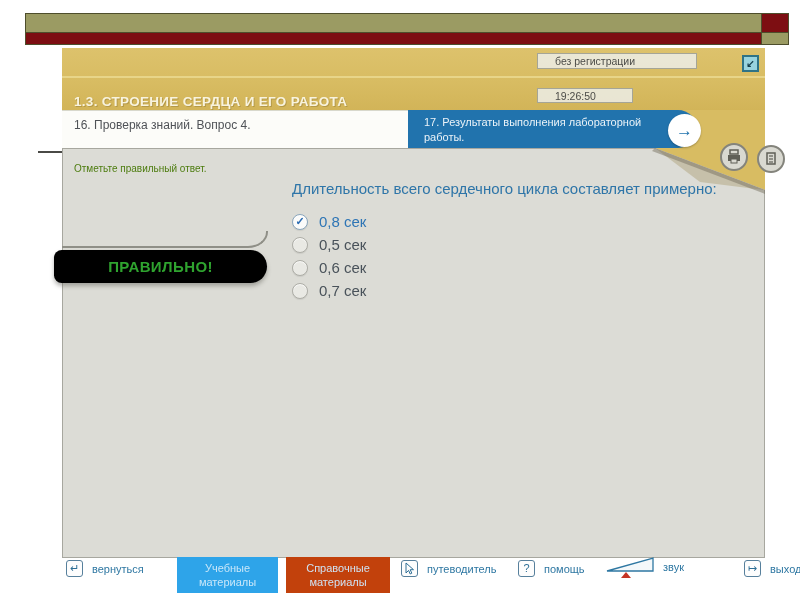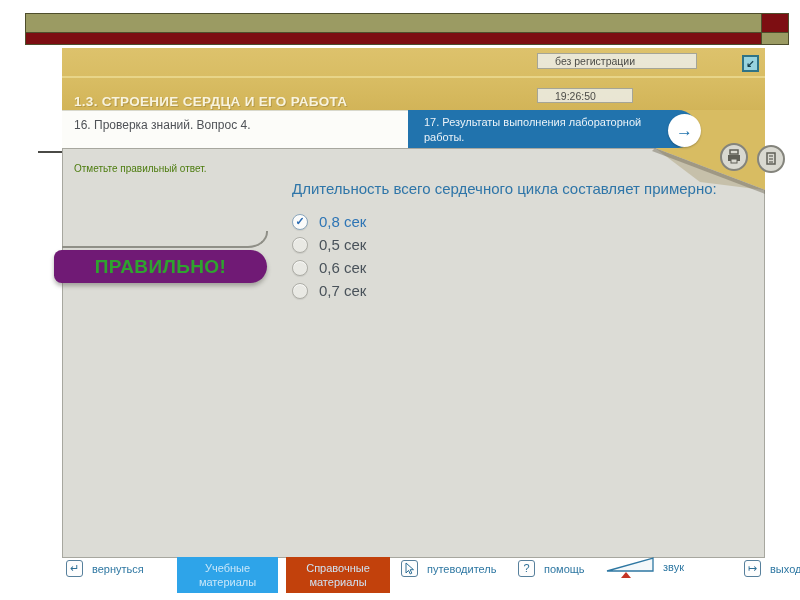--- a/index.html
+++ b/index.html
@@ -55,24 +55,24 @@
   .round-btn{position:absolute;width:28px;height:28px;border-radius:50%;background:#d9d9d1;
           border:2px solid #84847c;display:flex;align-items:center;justify-content:center;cursor:pointer;}
   .print-btn{left:720px;top:143px;}
   .doc-btn{left:757px;top:145px;}
 
   
   .instruction{position:absolute;left:74px;top:162px;width:205px;font-size:10px;color:#4d7c0f;line-height:1.4;}
   .sep-curve{position:absolute;left:62px;top:231px;width:206px;height:17px;
           border-bottom:2px solid #8f8f87;border-right:2px solid #8f8f87;
           border-bottom-right-radius:20px 16px;}
-  .result-pill{position:absolute;left:54px;top:250px;width:213px;height:33px;background:#701a75;
+  .result-pill{position:absolute;left:54px;top:250px;width:213px;height:33px;background:#000000;
           border-radius:8px 17px 17px 8px;box-shadow:0 3px 4px rgba(90,90,85,.45);
           display:flex;align-items:center;justify-content:center;
-          color:#2fa32f;font-size:19px;font-weight:bold;letter-spacing:.4px;}
+          color:#2fa32f;font-size:15px;font-weight:bold;letter-spacing:.4px;}
 
   
   .question{position:absolute;left:292px;top:167px;width:455px;font-size:15px;color:#2e75a8;line-height:1.35;margin-top:12px;}
   .options{position:absolute;left:292px;top:213px;display:flex;flex-direction:column;gap:6px;}
   .option-row{display:flex;align-items:center;gap:11px;font-size:15px;cursor:pointer;height:17px;}
   .radio{width:16px;height:16px;border-radius:50%;background:#e9e9e4;border:1px solid #adada6;
           display:flex;align-items:center;justify-content:center;font-size:11px;font-weight:bold;
           box-shadow:inset 0 1px 1px rgba(255,255,255,.8),0 1px 1px rgba(0,0,0,.08);color:#2b6cb3;}
   .option-label{color:#49525a;}
   .option-row.selected .radio{background:#fbfbfa;border-color:#8aa6bc;}

